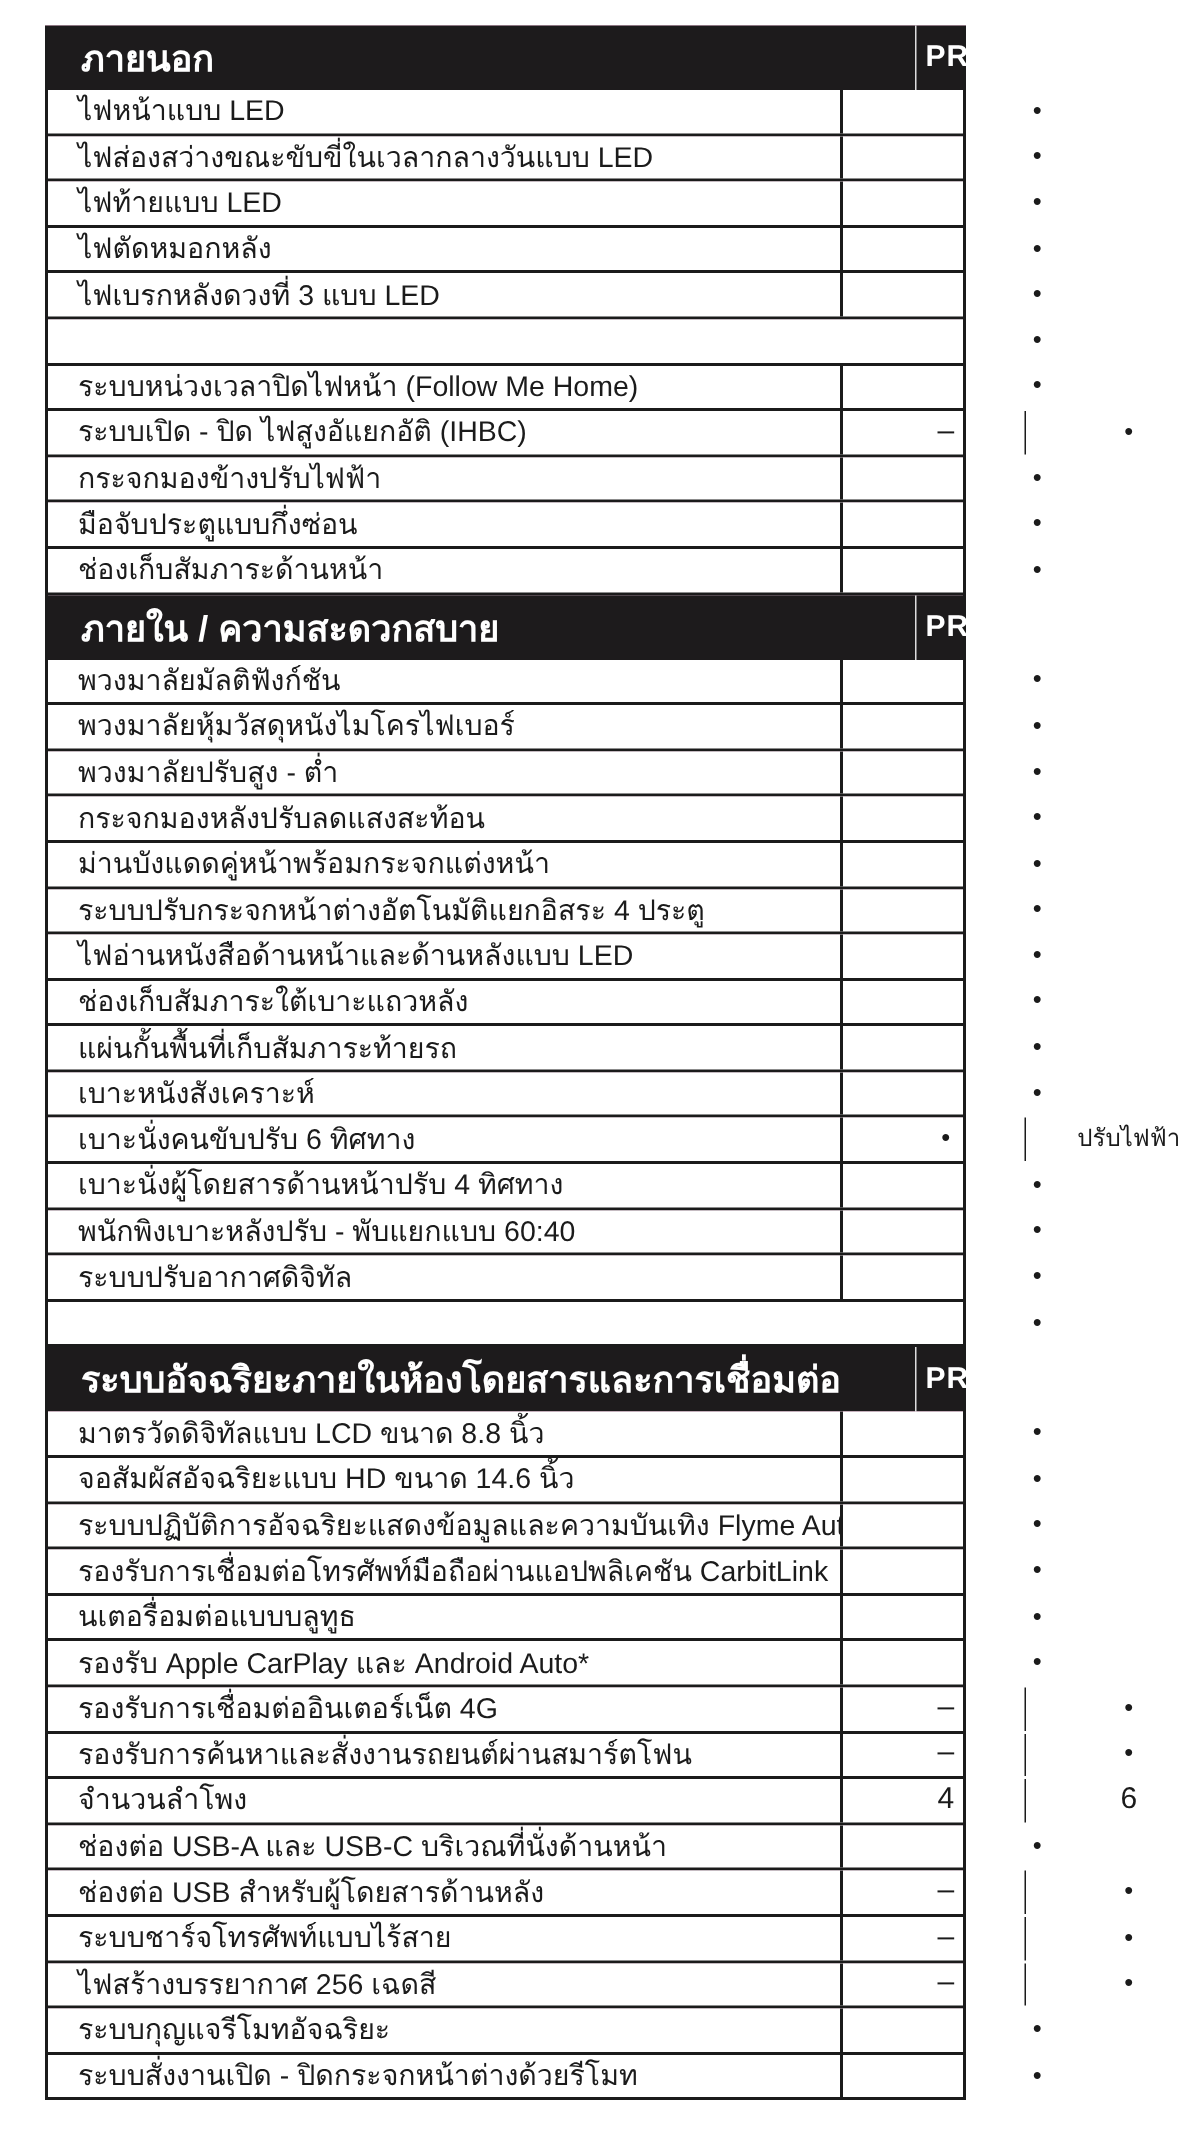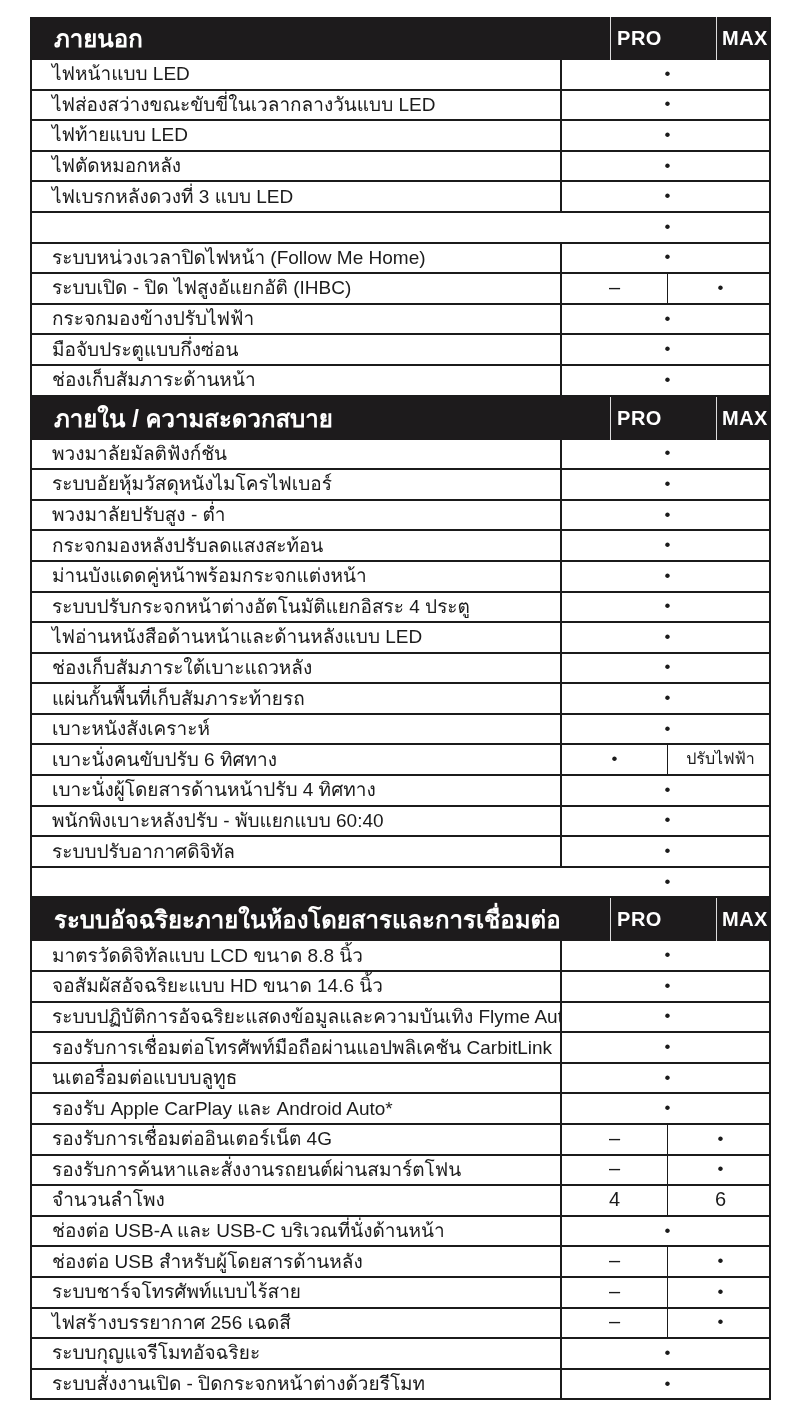--- a/index.html
+++ b/index.html
@@ -6,21 +6,21 @@
   html, body {
     width: 798px; height: 1422px;
     background: #ffffff;
     font-family: "Liberation Sans", sans-serif;
     color: #1b1b1b;
     overflow: hidden;
   }
   .spec-table {
     position: absolute;
     left: 30px; top: 17px;
-    width: 741px;
+    width: 614px;
     border-left: 2px solid #1b1b1b;
     border-right: 2px solid #1b1b1b;
     background: #f9a8d4;
   }
   .section-header {
     display: grid;
     grid-template-columns: 530px 106px 105px;
     height: 43px;
     background: #1d1b1c;
     color: #ffffff;
@@ -43,20 +43,21 @@
     letter-spacing: 0.5px;
     border-left: 1.5px solid rgba(255,255,255,0.85);
     margin-left: 48px;
   }
   .row {
     display: grid;
     grid-template-columns: 530px 106px 105px;
     height: 30.6px;
     border-bottom: 2px solid #1b1b1b;
     background: #ffffff;
+    gap: 16px;
   }
   .feature {
     display: flex;
     align-items: center;
     padding-left: 20px;
     padding-bottom: 2px;
     font-size: 19px;
     border-right: 2px solid #1b1b1b;
     white-space: nowrap;
     overflow: hidden;
@@ -131,21 +132,21 @@
     <div class="section-header">
       <div class="section-title">ภายใน / ความสะดวกสบาย</div>
       <div class="col-head">PRO</div>
       <div class="col-head">MAX</div>
     </div>
     <div class="row">
       <div class="feature">พวงมาลัยมัลติฟังก์ชัน</div>
       <div class="val merged dot">•</div>
     </div>
     <div class="row">
-      <div class="feature">ระบบอัยหุ้มวัสดุหนังไมโครไฟเบอร์</div>
+      <div class="feature">พวงมาลัยหุ้มวัสดุหนังไมโครไฟเบอร์</div>
       <div class="val merged dot">•</div>
     </div>
     <div class="row">
       <div class="feature">พวงมาลัยปรับสูง - ต่ำ</div>
       <div class="val merged dot">•</div>
     </div>
     <div class="row">
       <div class="feature">กระจกมองหลังปรับลดแสงสะท้อน</div>
       <div class="val merged dot">•</div>
     </div>

